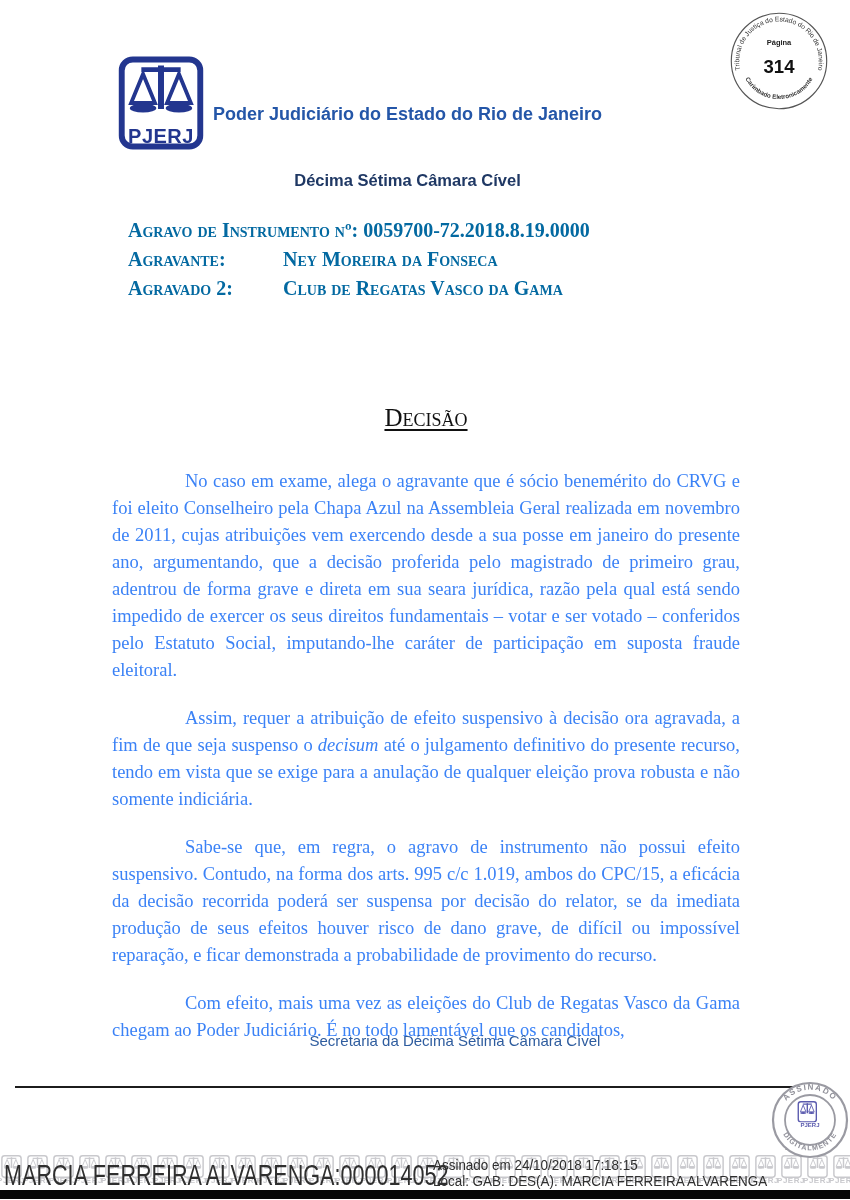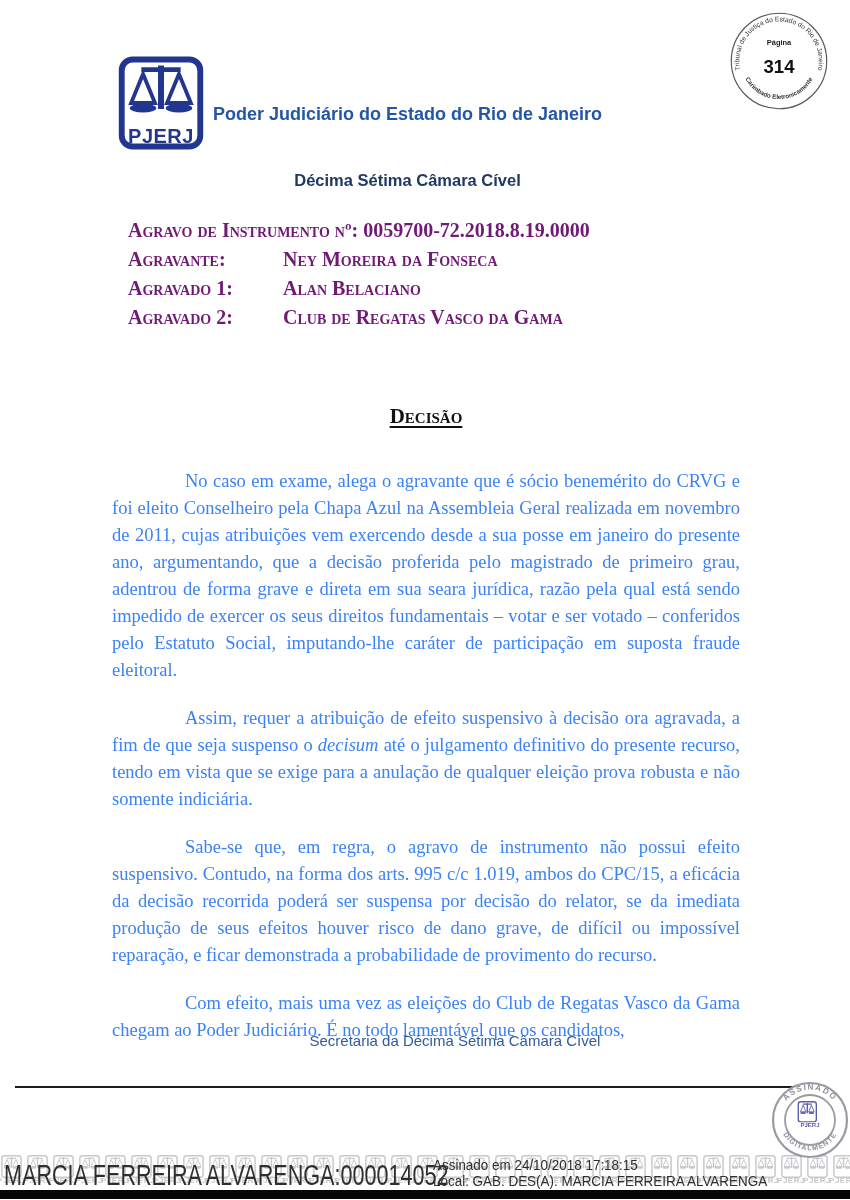--- a/index.html
+++ b/index.html
@@ -14,27 +14,27 @@
              letter-spacing:.5px;color:#23368F;}
   .header-text{position:absolute;left:213px;top:104px;font-family:"Liberation Sans",sans-serif;text-align:center;}
   .header-org{font-size:18px;line-height:21px;font-weight:bold;color:#2456A8;}
   .header-div{font-size:16.5px;line-height:19px;font-weight:bold;color:#1F3864;margin-top:46px;}
 
   
   .top-stamp{position:absolute;left:726px;top:8px;}
 
   
   .case-block{position:absolute;left:128px;top:216px;width:620px;
-              font-weight:bold;font-size:20px;line-height:29px;color:#701a75;
+              font-weight:bold;font-size:20px;line-height:29px;color:#0369a1;
               font-variant:small-caps;}
   .cb-label{display:inline-block;width:155px;}
 
   
   .decision-title{position:absolute;left:112px;top:404px;width:628px;text-align:center;
-                  font-weight:bold;font-size:21px;color:#111;font-variant:small-caps;}
+                  font-weight:normal;font-size:25px;color:#111;font-variant:small-caps;}
   .decision-title span{text-decoration:underline;text-underline-offset:3px;
                        text-decoration-thickness:2px;}
 
   
   .body-text{position:absolute;left:112px;top:468px;width:628px;
              font-size:18.5px;line-height:27px;color:#3b82f6;text-align:justify;}
   .body-text p{margin:0 0 21px 0;text-indent:73px;}
   .body-text em{}
 
   
@@ -102,21 +102,20 @@
     <span class="logo-text">PJERJ</span>
   </div>
   <div class="header-text">
     <div class="header-org">Poder Judiciário do Estado do Rio de Janeiro</div>
     <div class="header-div">Décima Sétima Câmara Cível</div>
   </div>
 
   <div class="case-block">
     <div><span>Agravo de Instrumento nº:</span>&nbsp;<span>0059700-72.2018.8.19.0000</span></div>
     <div><span class="cb-label">Agravante:</span><span>Ney Moreira da Fonseca</span></div>
-    <div><span class="cb-label">Agravado 1:</span><span>Alan Belaciano</span></div>
     <div><span class="cb-label">Agravado 2:</span><span>Club de Regatas Vasco da Gama</span></div>
   </div>
 
   <div class="decision-title">
     <span>Decisão</span>
   </div>
 
   <div class="body-text">
     <p>No caso em exame, alega o agravante que é sócio benemérito do CRVG e foi eleito Conselheiro pela Chapa Azul na Assembleia Geral realizada em novembro de 2011, cujas atribuições vem exercendo desde a sua posse em janeiro do presente ano, argumentando, que a decisão proferida pelo magistrado de primeiro grau, adentrou de forma grave e direta em sua seara jurídica, razão pela qual está sendo impedido de exercer os seus direitos fundamentais – votar e ser votado – conferidos pelo Estatuto Social, imputando-lhe caráter de participação em suposta fraude eleitoral.</p>
     <p><span>Assim, requer a atribuição de efeito suspensivo à decisão ora agravada, a fim de que seja suspenso o </span><em>decisum</em><span> até o julgamento definitivo do presente recurso, tendo em vista que se exige para a anulação de qualquer eleição prova robusta e não somente indiciária.</span></p>

